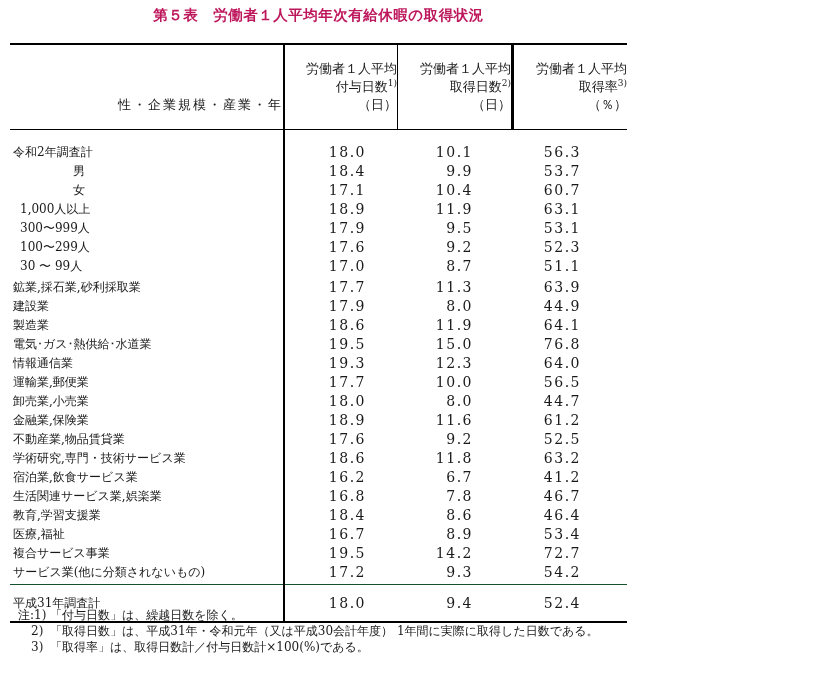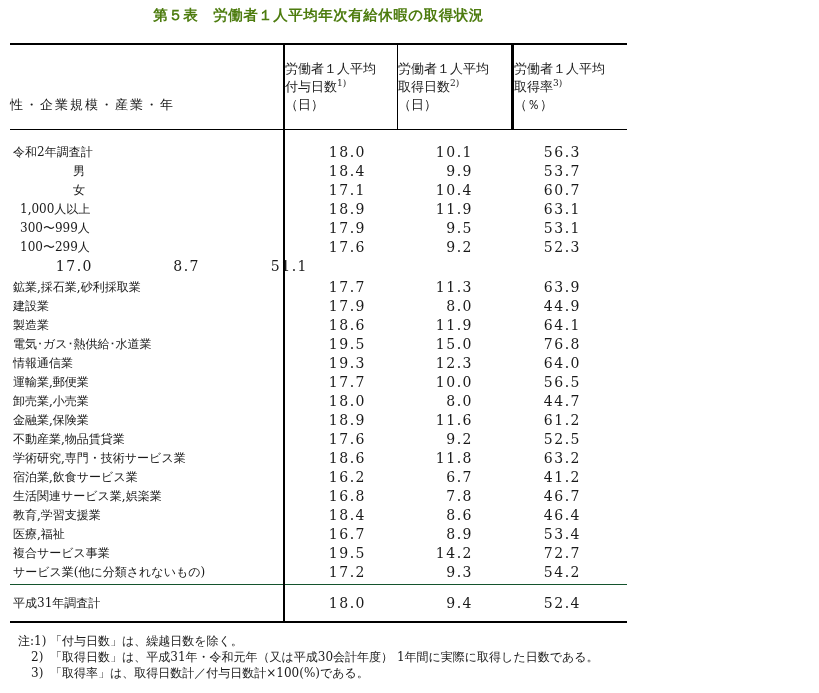--- a/index.html
+++ b/index.html
@@ -4,29 +4,29 @@
 <style>
   html,body { margin:0; padding:0; background:#fff; }
   .page {
     position:relative; width:819px; height:693px; background:#ffffff;
     color:#1a1a1a; font-family:"DejaVu Serif","Liberation Serif",serif;
     overflow:hidden;
   }
   .title {
     position:absolute; top:6px; left:10px; width:617px;
     text-align:center; font-weight:bold; font-size:14.5px; letter-spacing:0.5px;
-    font-family:"DejaVu Sans","Liberation Sans",sans-serif; color:#4d7c0f;
+    font-family:"DejaVu Sans","Liberation Sans",sans-serif; color:#be185d;
   }
   .table-wrap {
     position:absolute; top:43px; left:10px; width:617px;
     border-top:2px solid #000; border-bottom:2px solid #000;
   }
   .thead { display:flex; height:85px; border-bottom:1px solid #000; box-sizing:border-box; }
   .th {
-    display:flex; flex-direction:column; justify-content:center; align-items:flex-start;
+    display:flex; flex-direction:column; justify-content:center; align-items:flex-end;
     text-align:center; font-size:13px; line-height:18px; box-sizing:border-box;
   }
   .c1h { width:273px; letter-spacing:2px;margin-top:36px; }
   .c2h { width:114px; border-left:2px solid #000; }
   .c3h { width:114px; border-left:1px solid #000; }
   .c4h { width:116px; border-left:3px solid #000; }
   .th sup { font-size:9px; line-height:0; vertical-align:super; letter-spacing:0; }
   .tbody { position:relative; }
   .vline { position:absolute; left:273px; top:0; bottom:0; width:2px; background:#000; }
   .sec-0 { padding-top:13px; }
@@ -34,21 +34,21 @@
   .sec-2 { margin-top:2px; padding-bottom:2px; }
   .row { display:flex; height:19px; line-height:19px; }
   .c1 { width:273px; box-sizing:border-box; padding-left:3px; font-size:12px; white-space:nowrap; overflow:hidden; }
   .c1.indent-center { padding-left:63px; }
   .c1.indent-small { padding-left:10px; }
   .num { box-sizing:border-box; text-align:right; font-size:14px; letter-spacing:1.5px; white-space:nowrap; }
   .c2 { width:114px; padding-right:31px;padding-left:25px; }
   .c3 { width:114px; padding-right:38px; }
   .c4 { width:116px; padding-right:46px; }
   .frow { display:flex; border-top:1px solid #14532d; height:37px; line-height:36px; box-sizing:border-box; }
-  .notes { position:absolute; top:633px; left:18px; font-size:12px; color:#1a1a1a; }
+  .notes { position:absolute; top:607px; left:18px; font-size:12px; color:#1a1a1a; }
   .note { display:flex; line-height:16px; white-space:nowrap; }
   .note-label { flex:none; width:32px; box-sizing:border-box; }
   .note.sub .note-label { padding-left:13px; }
 </style>
 </head>
 <body>
 
 <div class="page">
 
   <div class="title">第５表　労働者１人平均年次有給休暇の取得状況</div>
@@ -110,20 +110,21 @@
     <div class="c3 num">9.5</div>
     <div class="c4 num">53.1</div>
   </div>
             <div class="row">
     <div class="c1 indent-small">100〜299人</div>
     <div class="c2 num">17.6</div>
     <div class="c3 num">9.2</div>
     <div class="c4 num">52.3</div>
   </div>
             <div class="row">
+    <div class="c1 indent-small">30 〜 99人</div>
     <div class="c2 num">17.0</div>
     <div class="c3 num">8.7</div>
     <div class="c4 num">51.1</div>
   </div>
           </div>
           <div class="section sec-2">
             <div class="row">
     <div class="c1 indent-none">鉱業,採石業,砂利採取業</div>
     <div class="c2 num">17.7</div>
     <div class="c3 num">11.3</div>

